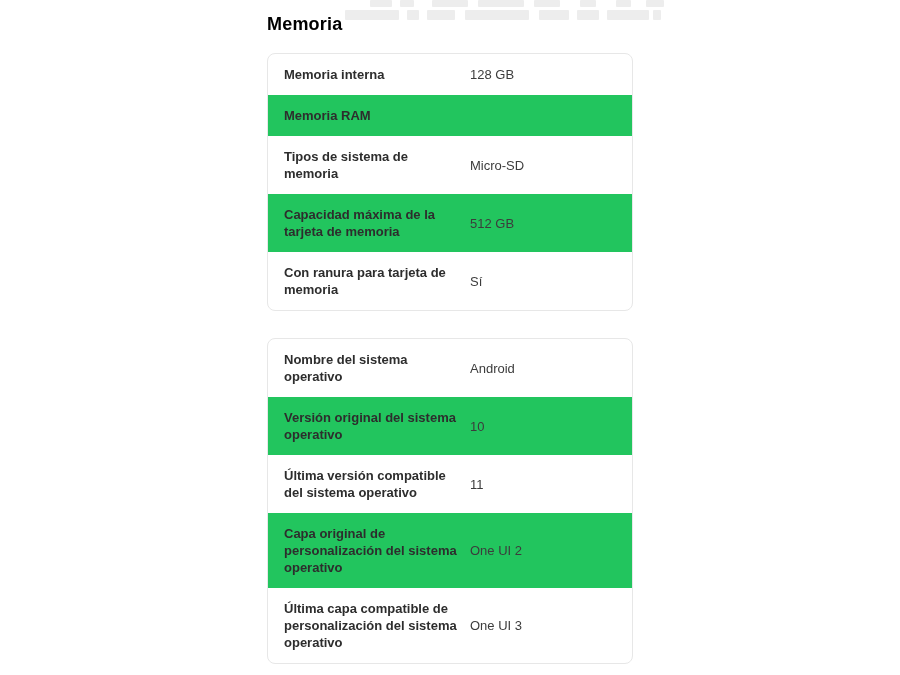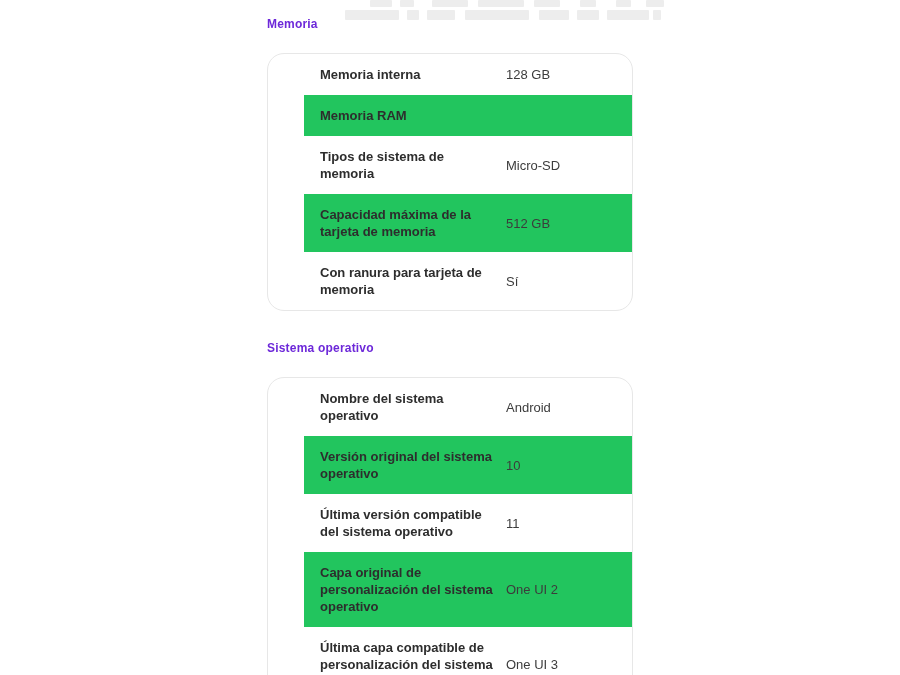--- a/index.html
+++ b/index.html
@@ -28,35 +28,34 @@
   }
 
   .content {
     position: absolute;
     left: 267px;
     top: 14px;
     width: 366px;
   }
 
   .section-title {
-    font-size: 12px;
+    font-size: 18px;
     font-weight: 700;
-    color: #6d28d9;
+    color: #000000;
     letter-spacing: 0.2px;
     margin: 0 0 18px 0;
     line-height: 21px;
   }
 
   .spec-table {
     border: 1px solid #e7e7e7;
-    border-radius: 17px;
+    border-radius: 8px;
     overflow: hidden;
     background: #ffffff;
     margin: 16px 0 27px 0;
-    padding-left: 36px;
   }
   .spec-row {
     display: flex;
     align-items: center;
     padding: 12px 16px;
     font-size: 13px;
     line-height: 17px;
   }
   .spec-row.alt { background: #22c55e; }
   .spec-label {
@@ -117,21 +116,20 @@
         <div class="spec-value">512 GB</div>
       </div>
       <div class="spec-row">
         <div class="spec-label">Con ranura para tarjeta de memoria</div>
         <div class="spec-value">Sí</div>
       </div>
     </div>
   </section>
 
   <section>
-    <h2 class="section-title">Sistema operativo</h2>
     <div class="spec-table">
       <div class="spec-row">
         <div class="spec-label">Nombre del sistema operativo</div>
         <div class="spec-value">Android</div>
       </div>
       <div class="spec-row alt">
         <div class="spec-label">Versión original del sistema operativo</div>
         <div class="spec-value">10</div>
       </div>
       <div class="spec-row">

